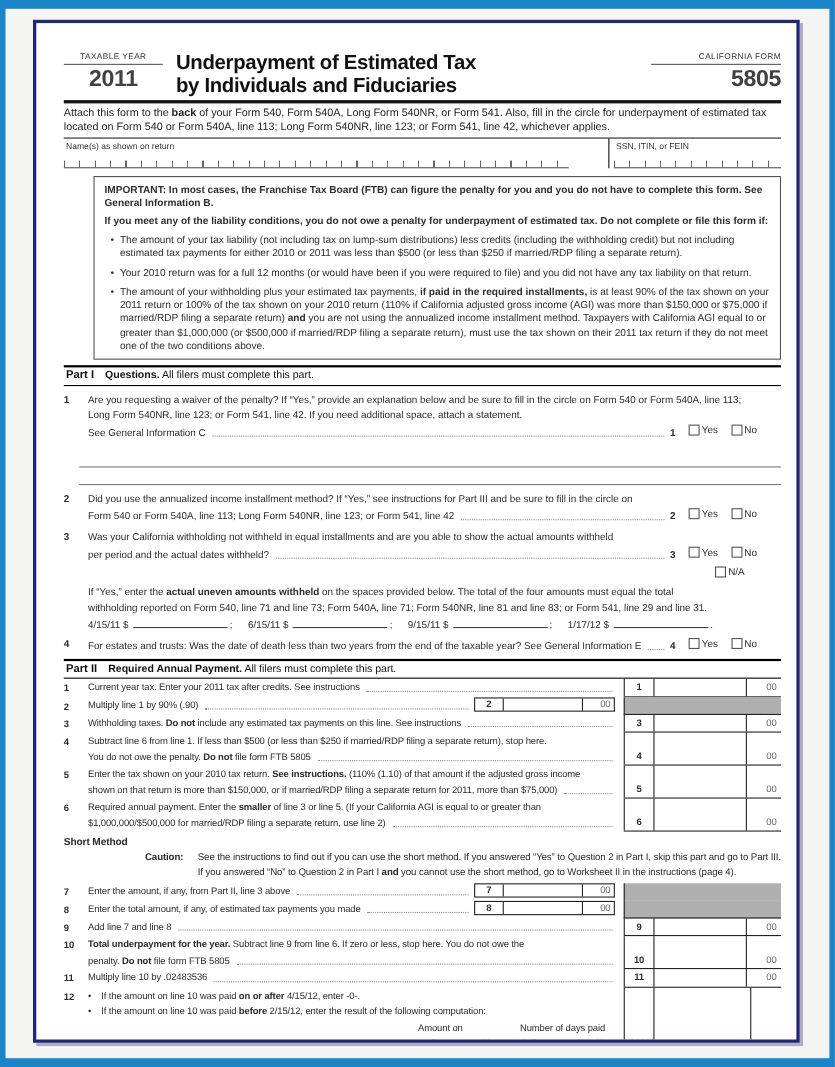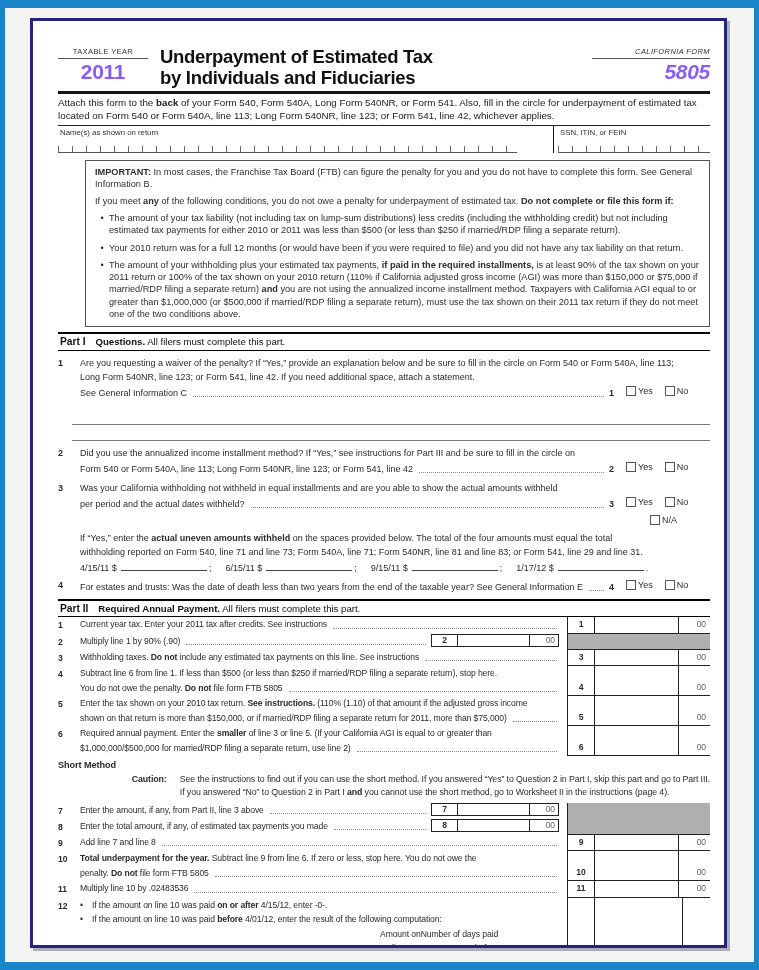--- a/index.html
+++ b/index.html
@@ -7,41 +7,41 @@
        font-family:"Liberation Sans",sans-serif;color:#2b2b2b;}
   .paper{position:absolute;left:5px;top:8px;width:749px;height:954px;background:#f4f5f2;}
   .navy{position:absolute;left:25px;top:10px;width:697px;height:930px;background:#fff;
         border:3px solid #24247d;box-sizing:border-box;box-shadow:3px 3px 0 rgba(40,40,90,.35);}
   .form{height:100%;box-sizing:border-box;padding:12px 14px 0 25px;overflow:hidden;position:relative;}
 
   
   .hdr{display:flex;align-items:flex-start;margin-top:14px;}
   .hcol-l{width:90px;text-align:center;}
   .hcol-c{flex:1;padding-left:12px;}
-  .hcol-r{width:118px;text-align:right;font-style:italic;}
+  .hcol-r{width:118px;text-align:right;}
   .sml{display:block;font-size:7.5px;letter-spacing:.4px;color:#333;border-bottom:1px solid #555;padding-bottom:2px;}
-  .big{font-size:21px;font-weight:bold;letter-spacing:-.3px;line-height:1.2;color:#8b5cf6;}
+  .big{font-size:21px;font-weight:bold;letter-spacing:-.3px;line-height:1.2;color:#404040;}
   .title{font-size:18.5px;font-weight:bold;line-height:1.12;letter-spacing:-.3px;color:#111;}
   .thick{height:3px;background:#151515;margin-top:3px;}
   .attach{font-size:9.8px;line-height:1.28;margin:3px 0 2px 0;color:#222;}
   .thin{height:0;border-top:1.4px solid #222;}
 
   
   .nameband{display:flex;gap:36px;}
   .ncell-l{flex:1;}
   .ncell-r{width:152px;border-left:1.6px solid #111;padding-left:4px;}
   .flabel{font-size:7.8px;color:#333;padding:2px 0 0 2px;}
   .comb{height:8px;margin-top:7px;border-bottom:1.2px solid #555;
         background:repeating-linear-gradient(90deg,#666 0,#666 1px,transparent 1px,transparent 14px);
         background-position:bottom;background-size:100% 6px;background-repeat:no-repeat;}
 
   
   .impbox{margin:7px 0 5px 27px;border:1.3px solid #555;padding:5px 9px 6px 9px;
           font-size:9.2px;line-height:1.33;color:#2e2e2e;}
-  .impbox p{margin:0 0 5px 0;}
+  .impbox p{margin:0 0 5px 0;font-weight:bold;}
   .blt{display:flex;margin:0 0 5px 0;}
   .blt .bm{width:14px;text-align:center;flex:0 0 14px;}
   .blt .bt{flex:1;}
 
   
   .phead{border-top:2.4px solid #000;border-bottom:1.2px solid #000;padding:2px 0 2.5px 2px;
          font-size:9.6px;color:#111;margin-top:5px;}
   .phead .pt{font-weight:bold;font-size:10.2px;margin-right:10px;}
   .phead b{font-weight:bold;}
 
@@ -88,21 +88,21 @@
   .ibox .a{flex:1;}
   .ibox .c{width:25px;border-left:1.1px solid #222;color:#666;text-align:right;padding-right:3px;line-height:11px;}
   .rcol2{width:143px;flex:0 0 143px;display:flex;flex-direction:column;box-sizing:border-box;}
   .rcol2 .fill{flex:1;display:flex;}
   .rcol2 .fill .nc,.rcol2 .fill .cc{padding:0;}
 
   .shortm{margin:3px 0 3px 0;font-size:8.8px;line-height:13.5px;}
   .shortm .smt{font-weight:bold;font-size:9.2px;}
   .caut{display:flex;justify-content:flex-end;}
   .caut .cl{width:48px;flex:0 0 48px;font-weight:bold;}
-  .comp1{display:flex;margin-left:300px;}
+  .comp1{display:flex;margin-left:300px;gap:52px;}
   .comp2{display:flex;align-items:baseline;}
   .comp2 .s1{margin-left:312px;} .comp2 .x1{margin-left:34px;} .comp2 .s2{margin-left:30px;}
   .comp2 .x2{margin-left:40px;} .comp2 .s3{margin-left:22px;}
 </style>
 </head>
 <body>
 
 <div class="paper">
 <div class="navy">
 <div class="form">
@@ -131,21 +131,21 @@
       <div class="comb"></div>
     </div>
     <div class="ncell-r">
       <div class="flabel">SSN, ITIN, or FEIN</div>
       <div class="comb"></div>
     </div>
   </div>
 
   <div class="impbox">
     <p><b>IMPORTANT:</b><span> In most cases, the Franchise Tax Board (FTB) can figure the penalty for you and you do not have to complete this form. See General Information B.</span></p>
-    <p><span>If you meet </span><b>any</b><span> of the following conditions, you do not owe a penalty for underpayment of estimated tax. </span><b>Do not complete or file this form if:</b></p>
+    <p><span>If you meet </span><b>any</b><span> of the liability conditions, you do not owe a penalty for underpayment of estimated tax. </span><b>Do not complete or file this form if:</b></p>
     <div class="blt">
       <span class="bm">•</span>
       <span class="bt"><span>The amount of your tax liability (not including tax on lump-sum distributions) less credits (including the withholding credit) but not including estimated tax payments for either 2010 or 2011 was less than $500 (or less than $250 if married/RDP filing a separate return).</span></span>
     </div>
     <div class="blt">
       <span class="bm">•</span>
       <span class="bt"><span>Your 2010 return was for a full 12 months (or would have been if you were required to file) and you did not have any tax liability on that return.</span></span>
     </div>
     <div class="blt" style="margin-bottom:0;">
       <span class="bm">•</span>
@@ -507,21 +507,21 @@
     <div class="r" style="min-height:60px;">
       <div class="txt">
               <div class="lno">12</div>
         <div class="tc">
           <div class="tl">
                   <span class="bm" style="width:12px;flex:0 0 12px;text-align:left;">•</span>
                   <span><span>If the amount on line 10 was paid </span><b>on or after</b><span> 4/15/12, enter -0-.</span></span>
                 </div>
           <div class="tl">
                   <span class="bm" style="width:12px;flex:0 0 12px;text-align:left;">•</span>
-                  <span><span>If the amount on line 10 was paid </span><b>before</b><span> 4/01/12, enter the result of the following computation:</span></span>
+                  <span><span>If the amount on line 10 was paid </span><b>before</b><span> 2/15/12, enter the result of the following computation:</span></span>
                 </div>
           <div class="comp1">
                   <span>Amount on</span>
                   <span>Number of days paid</span>
                 </div>
           <div class="comp2">
                   <span class="s1">line 10</span>
                   <span class="x1">X</span>
                   <span class="s2">before 4/15/12</span>
                   <span class="x2">X</span>

